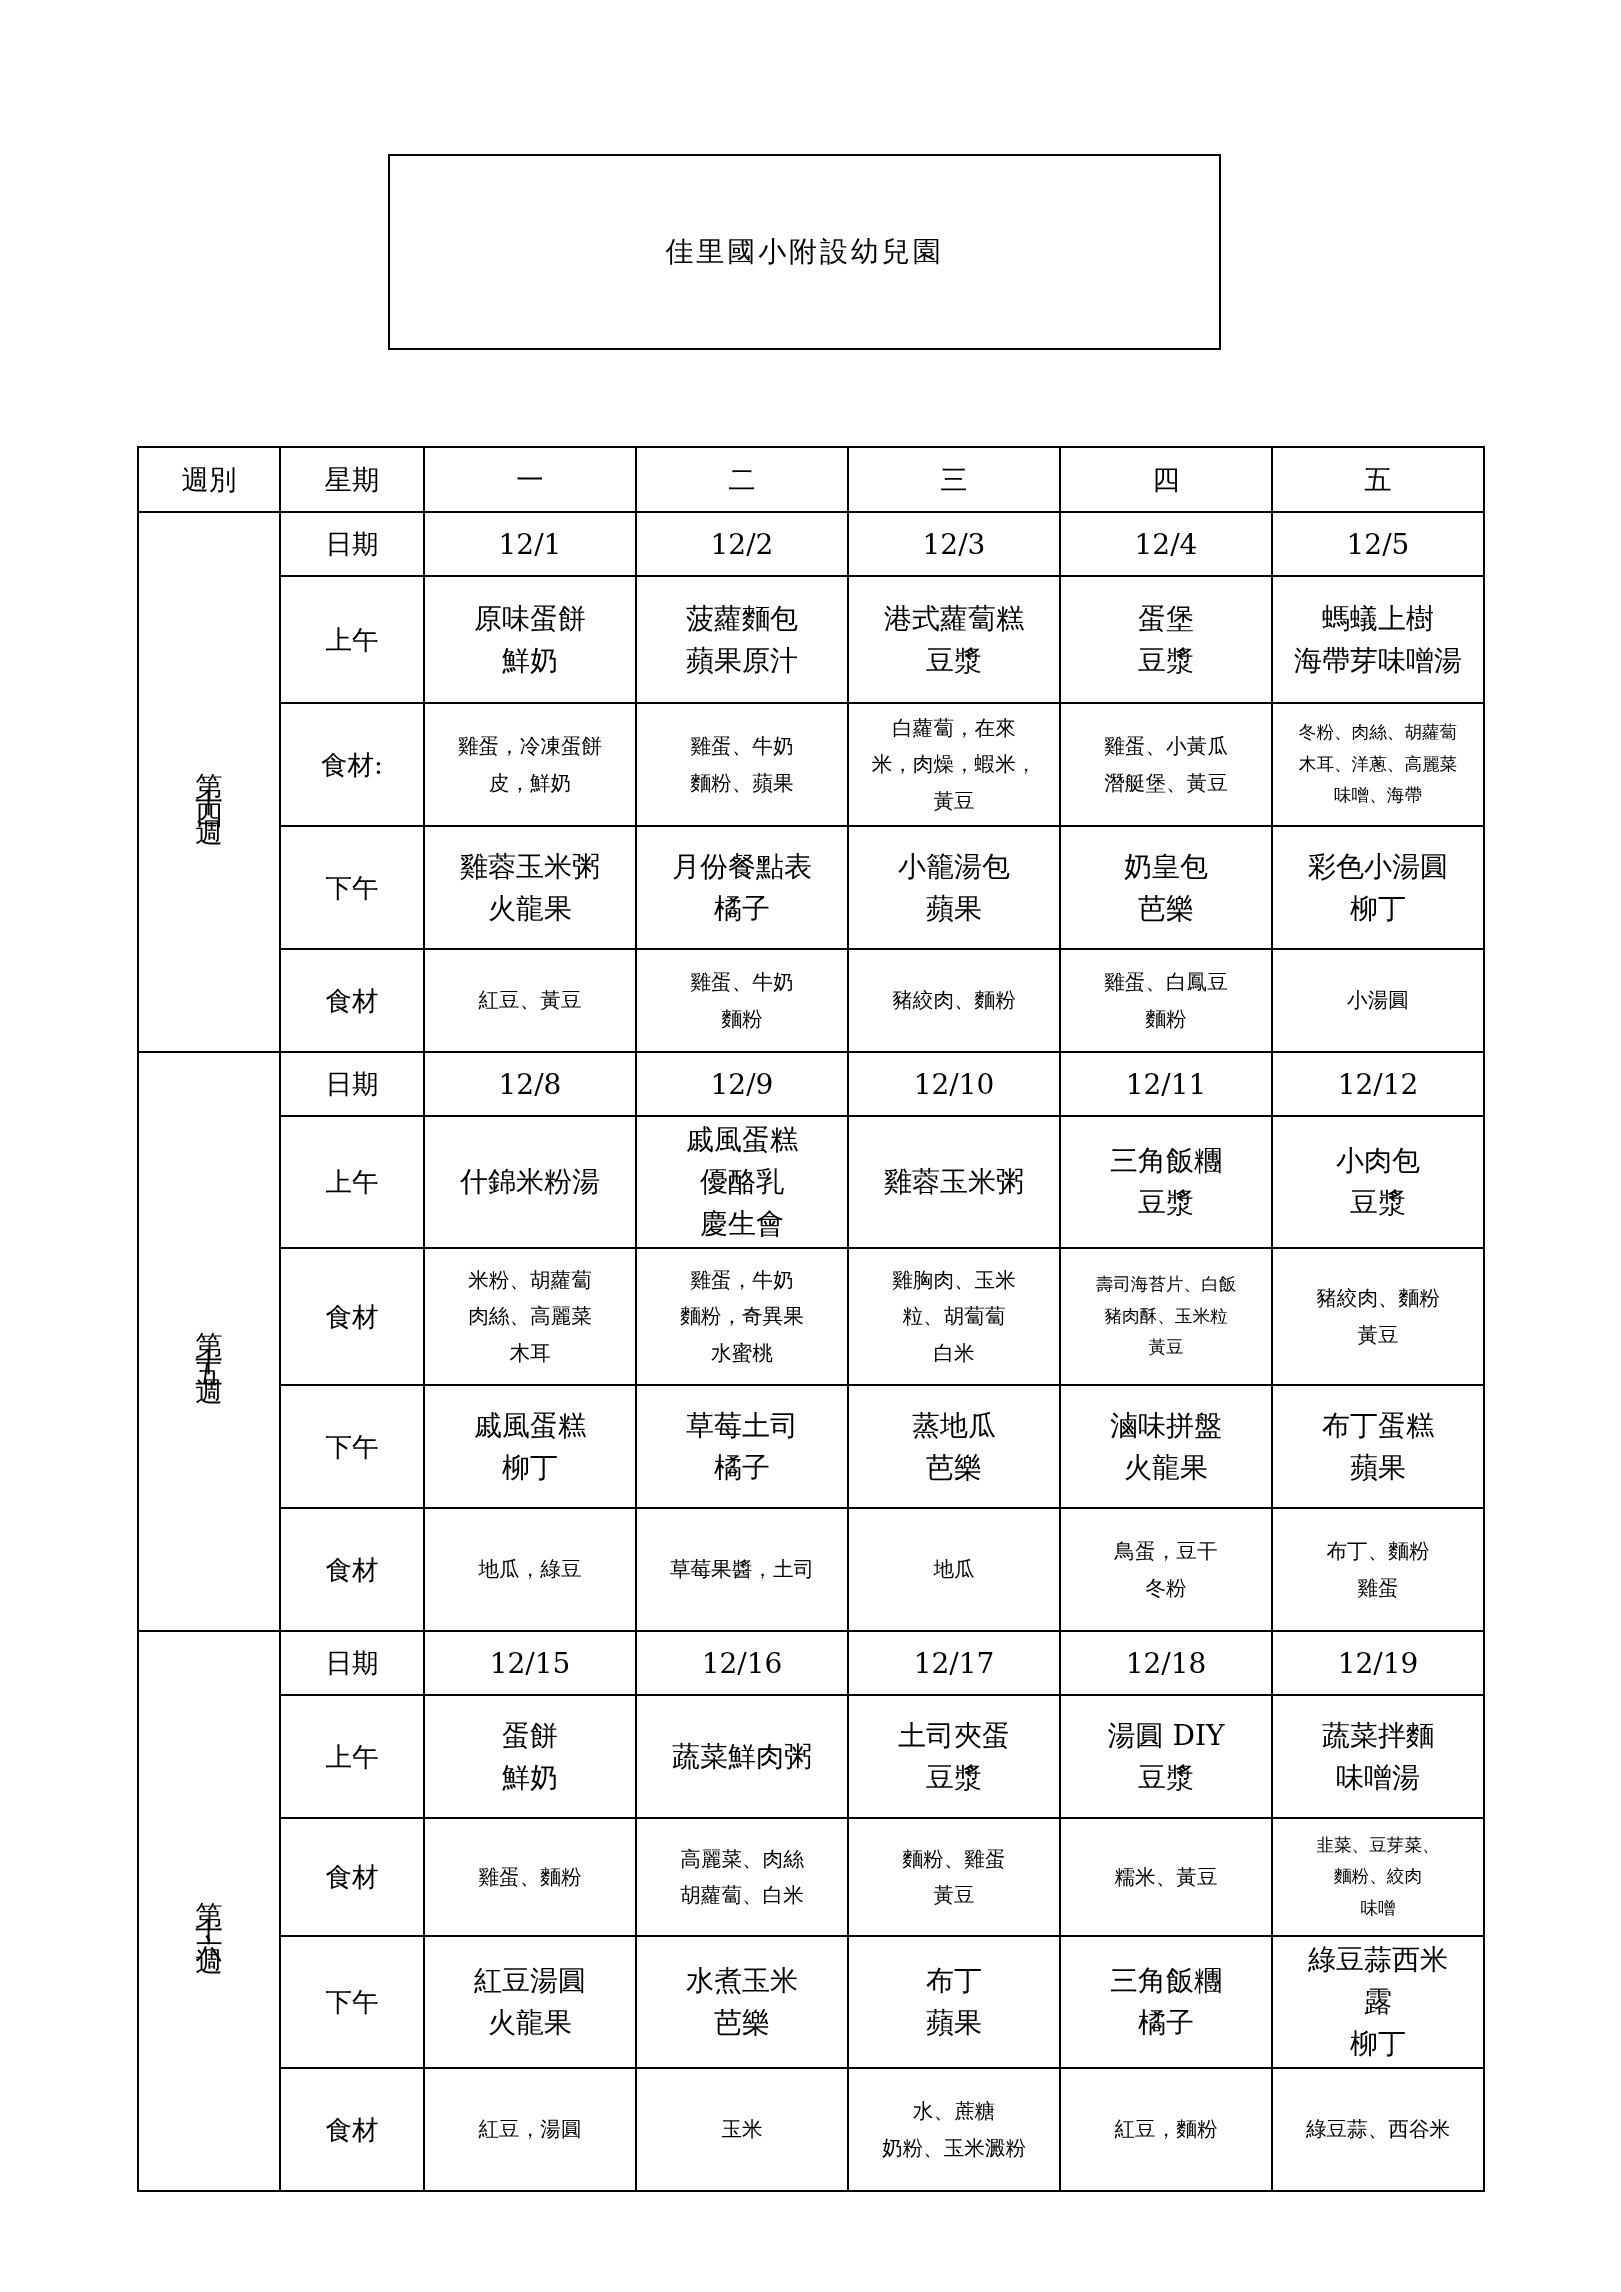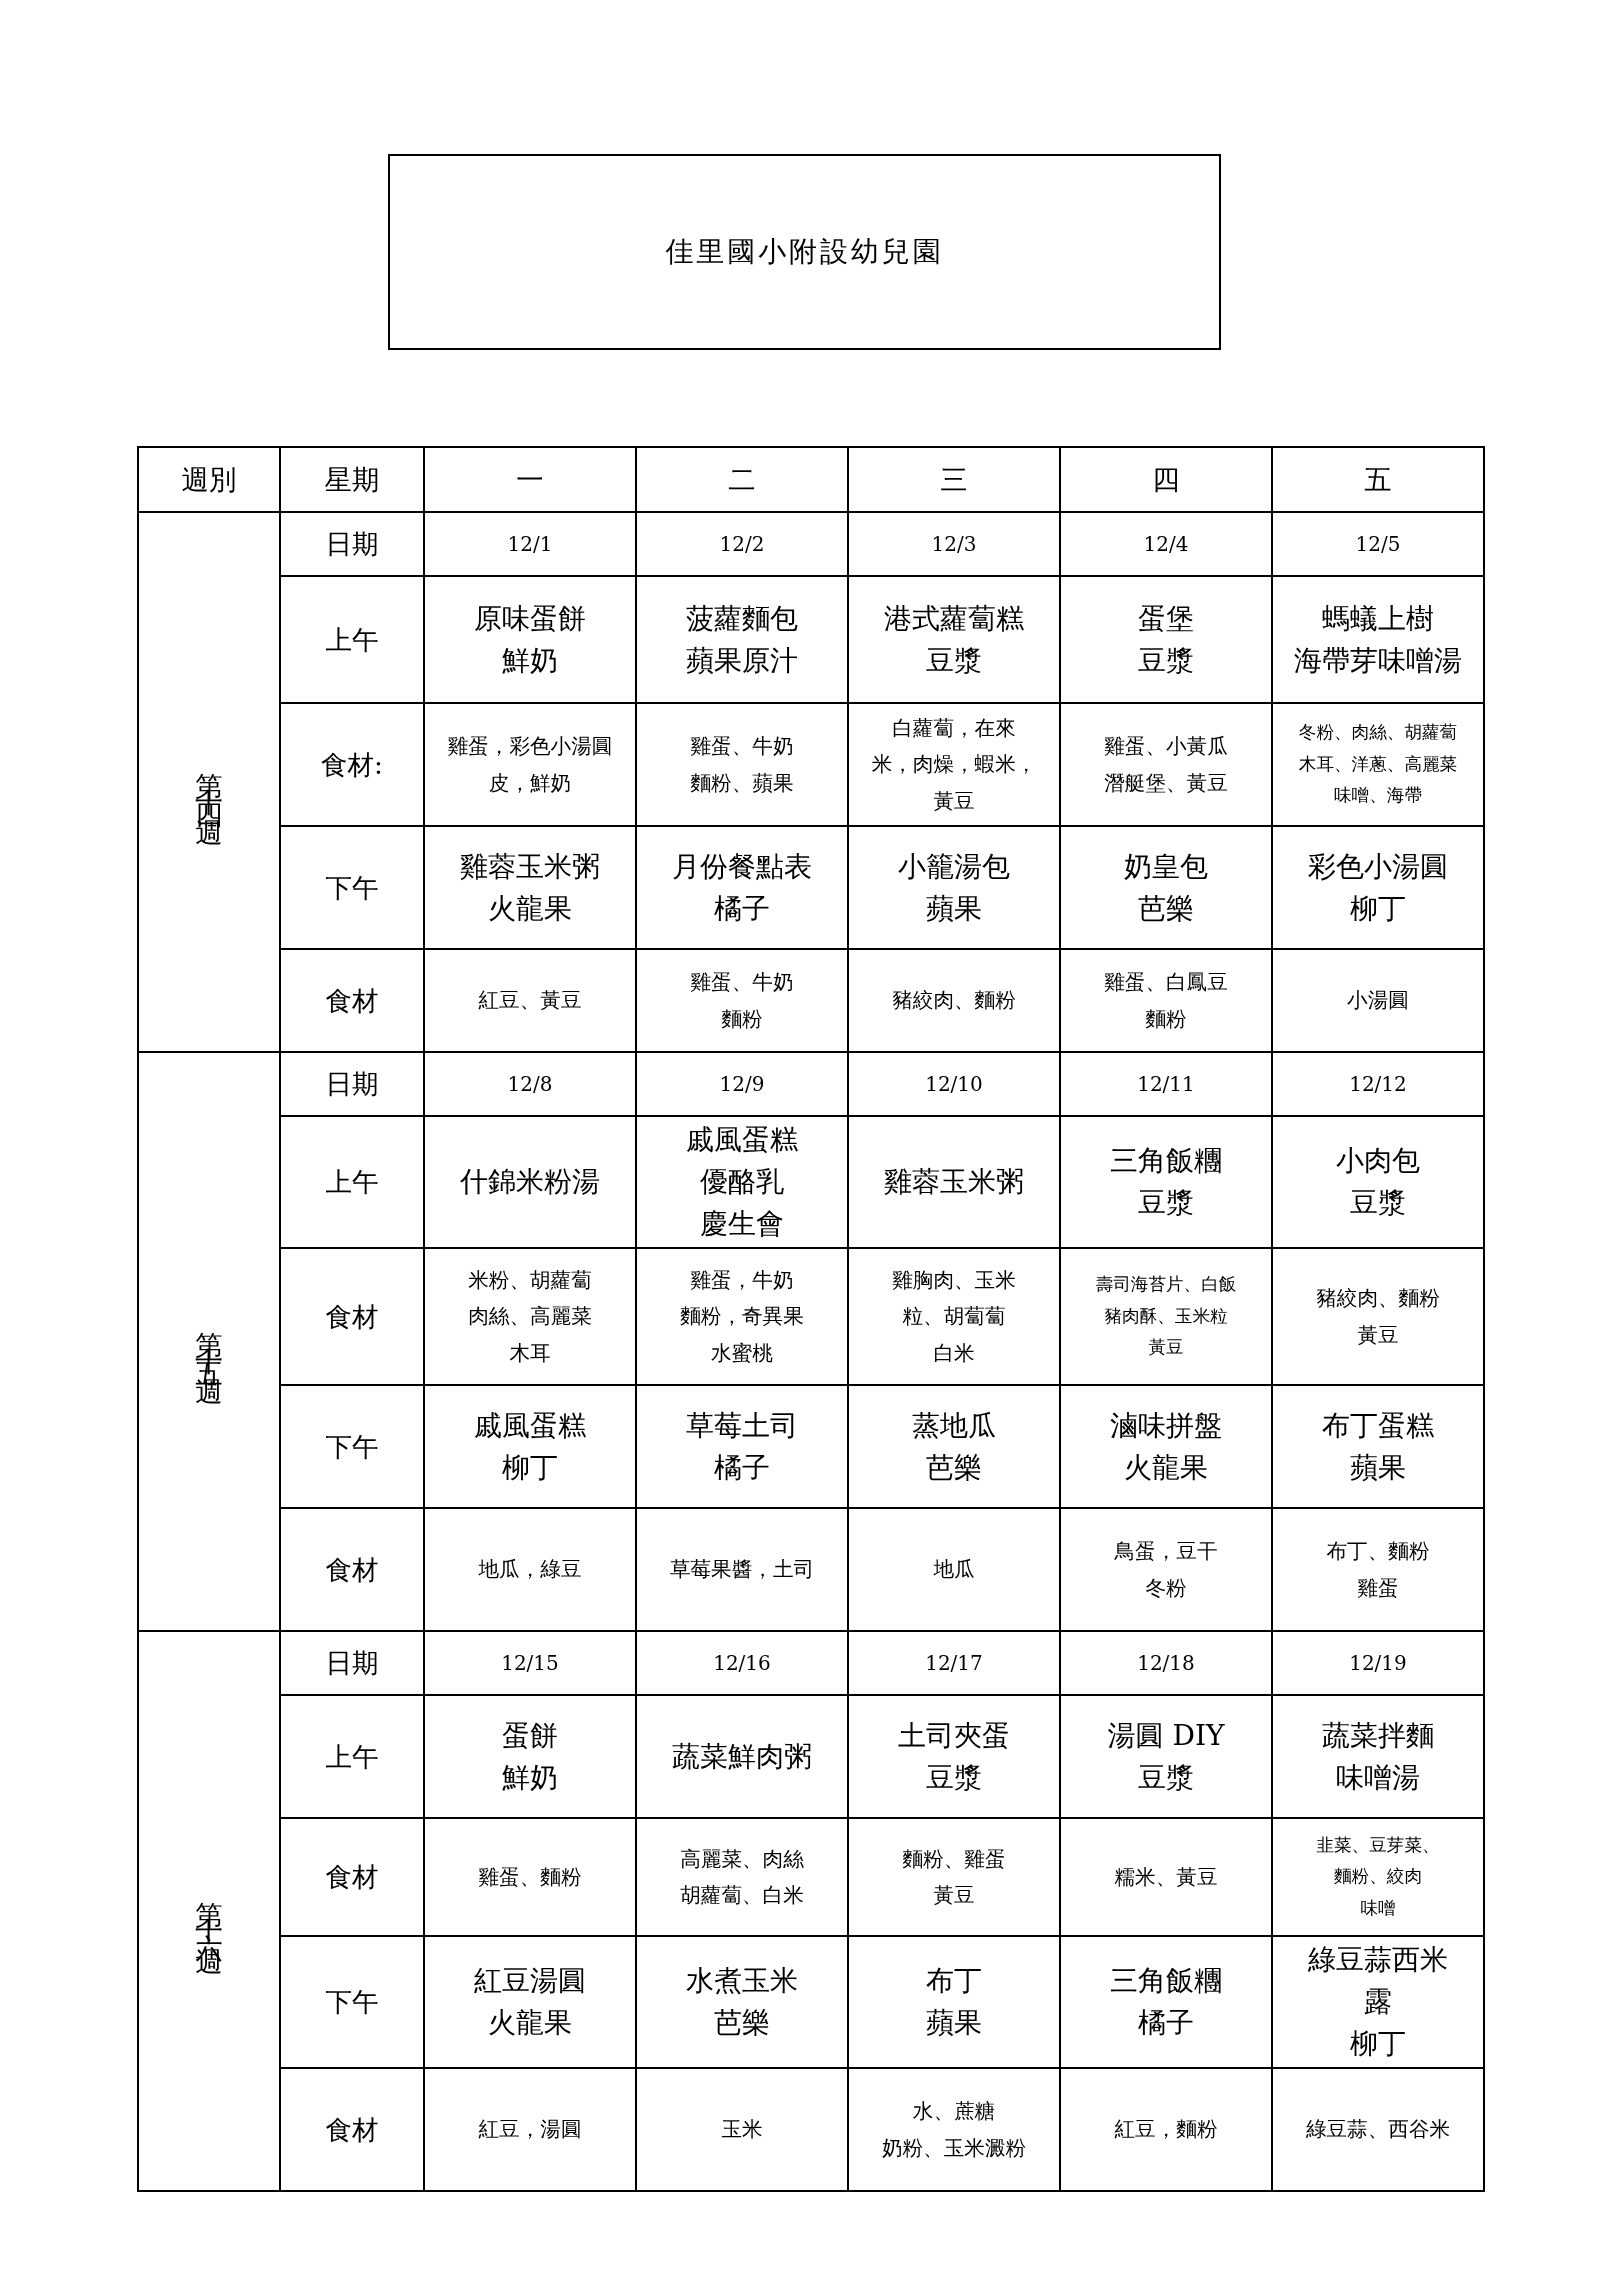--- a/index.html
+++ b/index.html
@@ -25,21 +25,21 @@
   col.c-day{width:212px;}
   td{
     border:2px solid #000;
     text-align:center;vertical-align:middle;
     white-space:pre-line;
     padding:2px 3.9px;
     overflow:hidden;
   }
   td.hdr{font-size:27.4px;}
   td.lbl{font-size:26.5px;}
-  td.date{font-size:20px;}
+  td.date{font-size:28px;}
   td.menu{font-size:28px;line-height:1.5;margin-left:37px;}
   td.ing{font-size:20.6px;line-height:1.75;}
   td.ing.sm{font-size:17.6px;line-height:1.8;}
   td.wk{
     font-size:27.4px;
     writing-mode:vertical-rl;text-orientation:upright;
     letter-spacing:15.7px;
     text-align:center;
   }
 </style>
@@ -89,21 +89,21 @@
 蘋果原汁</td>
     <td class="menu">港式蘿蔔糕
 豆漿</td>
     <td class="menu">蛋堡
 豆漿</td>
     <td class="menu">螞蟻上樹
 海帶芽味噌湯</td>
   </tr>
   <tr style="height:123px;">
     <td class="lbl">食材:</td>
-    <td class="ing">雞蛋，彩色小湯圓
+    <td class="ing">雞蛋，冷凍蛋餅
 皮，鮮奶</td>
     <td class="ing">雞蛋、牛奶
 麵粉、蘋果</td>
     <td class="ing">白蘿蔔，在來
 米，肉燥，蝦米，
 黃豆</td>
     <td class="ing">雞蛋、小黃瓜
 潛艇堡、黃豆</td>
     <td class="ing sm">冬粉、肉絲、胡蘿蔔
 木耳、洋蔥、高麗菜

